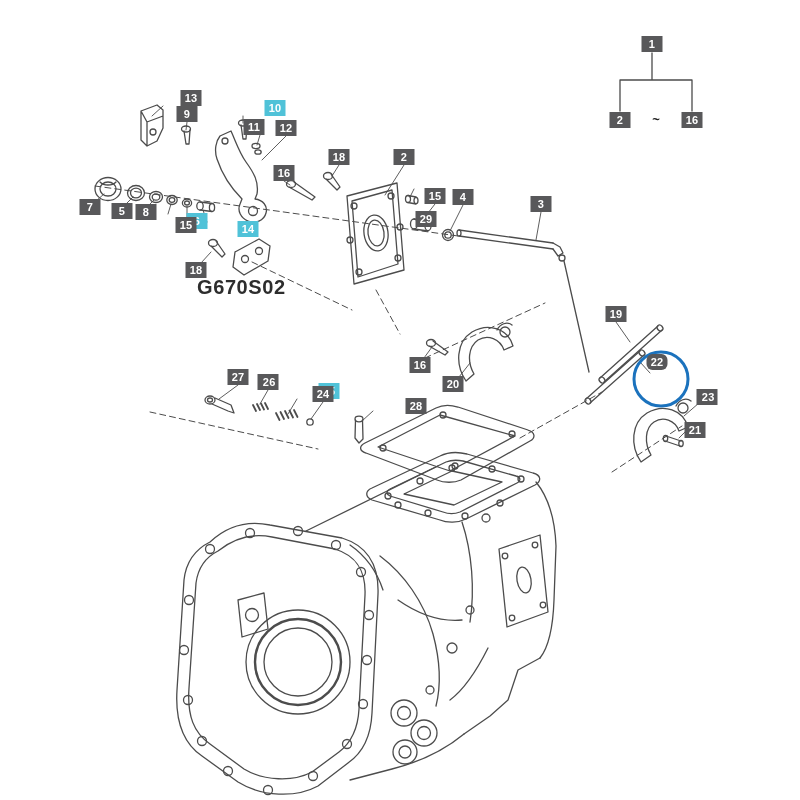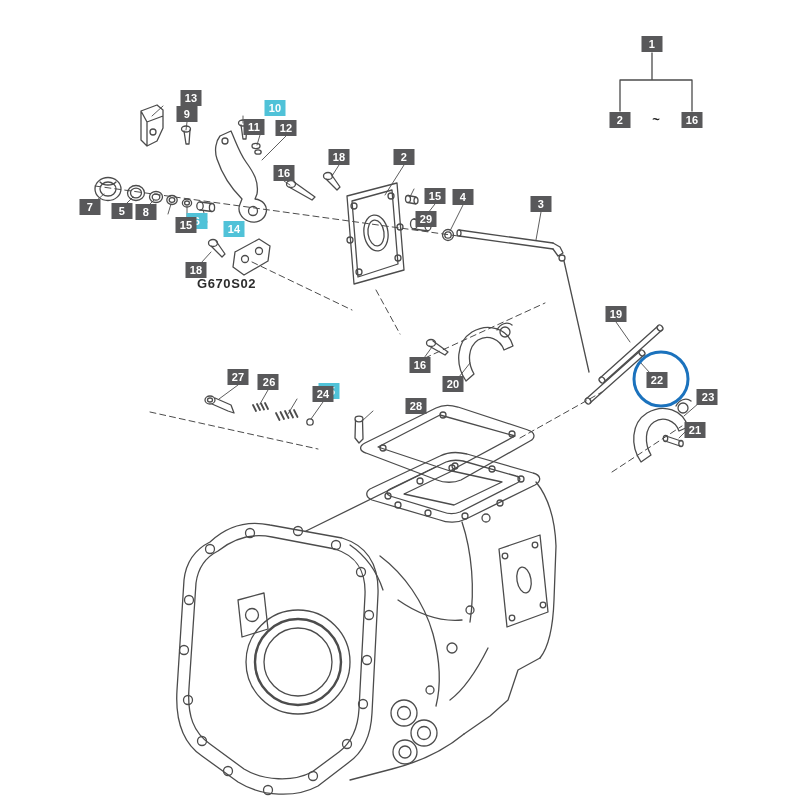--- a/index.html
+++ b/index.html
@@ -20,21 +20,21 @@
     letter-spacing:0.2px;
   }
   .part-label.highlight { background:var(--label-hl-bg,#50c2d8);margin-left:32px; }
   .highlight-circle {
     position:absolute; width:57px; height:57px;
     border:3.5px solid var(--circle,#1b72bd); border-radius:50%;
     transform:translate(-50%,-50%); background:transparent;
   }
   .code-text {
     position:absolute; left:197px; top:276px;
-    font-size:13px; font-weight:bold; color:#2d2d2d; letter-spacing:0.6px;
+    font-size:20px; font-weight:bold; color:#2d2d2d; letter-spacing:0.6px;
   }
   .tilde {
     position:absolute; left:656px; top:119px; transform:translate(-50%,-50%);
     font-size:13px; color:#222; font-weight:bold;
   }
 </style>
 </head>
 <body>
 
 <div class="stage">
@@ -344,28 +344,28 @@
       <div class="part-label" style="left: 404px; top: 157px;">2</div>
       <div class="part-label" style="left: 426px; top: 181px; margin-top: 38px;">29</div>
       <div class="part-label" style="left: 435px; top: 196px;">15</div>
       <div class="part-label" style="left: 463px; top: 197px;">4</div>
       <div class="part-label" style="left: 284px; top: 173px;">16</div>
       <div class="part-label" style="left: 90px; top: 207px;">7</div>
       <div class="part-label" style="left: 122px; top: 211px;">5</div>
       <div class="part-label" style="left: 146px; top: 212px;">8</div>
       <div class="part-label highlight" style="left: 165px; top: 221px;">6</div>
       <div class="part-label" style="left: 186px; top: 225px;">15</div>
-      <div class="part-label highlight" style="left: 202px; top: 229px;">14</div>
+      <div class="part-label highlight" style="left: 216px; top: 229px;">14</div>
       <div class="part-label" style="left: 196px; top: 270px;">18</div>
       <div class="part-label" style="left: 541px; top: 204px;">3</div>
       <div class="part-label" style="left: 616px; top: 314px;">19</div>
       <div class="part-label" style="left: 420px; top: 365px;">16</div>
       <div class="part-label" style="left: 453px; top: 384px;">20</div>
       <div class="highlight-circle" style="left: 661px; top: 379px;"></div>
-      <div class="part-label" style="left: 657px; top: 380px;">22</div>
+      <div class="part-label" style="left: 657px; top: 362px; border-radius: 6px;">22</div>
       <div class="part-label" style="left: 707px; top: 397px; text-align: right;">23</div>
       <div class="part-label" style="left: 695px; top: 430px;">21</div>
       <div class="part-label" style="left: 238px; top: 377px;">27</div>
       <div class="part-label" style="left: 268px; top: 382px; text-align: right;">26</div>
       <div class="part-label highlight" style="left: 297px; top: 391px;">25</div>
       <div class="part-label" style="left: 323px; top: 394px;">24</div>
       <div class="part-label" style="left: 380px; top: 406px; margin-left: 36px;">28</div>
     </div>
 
   <div class="code-text">G670S02</div>

